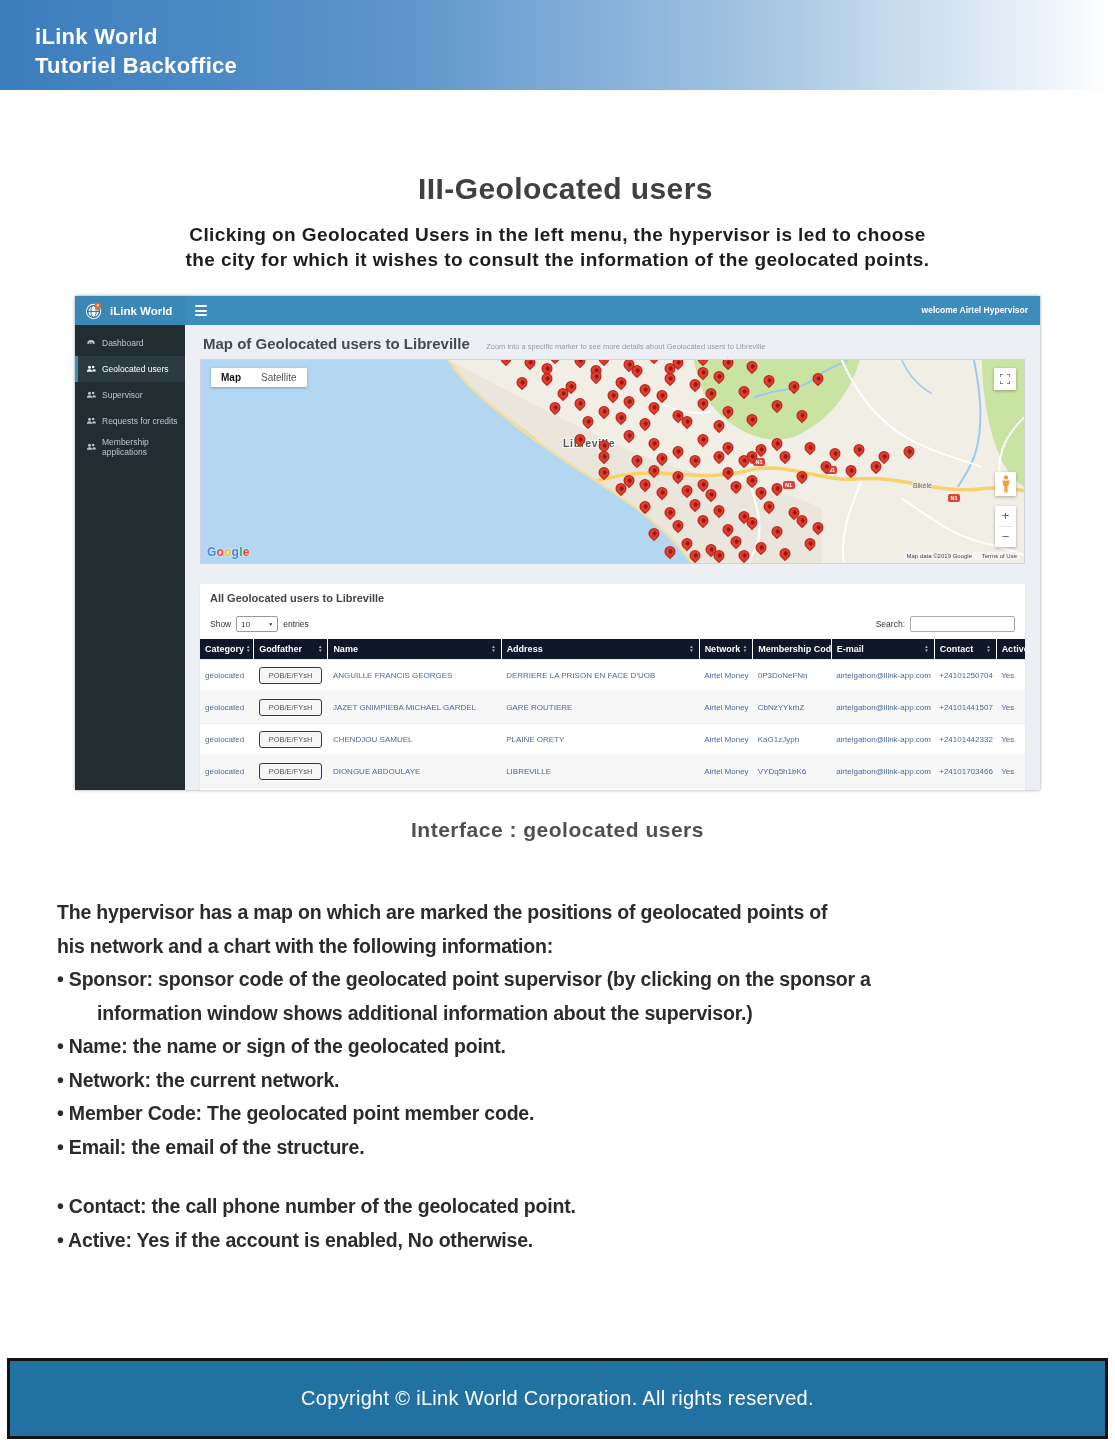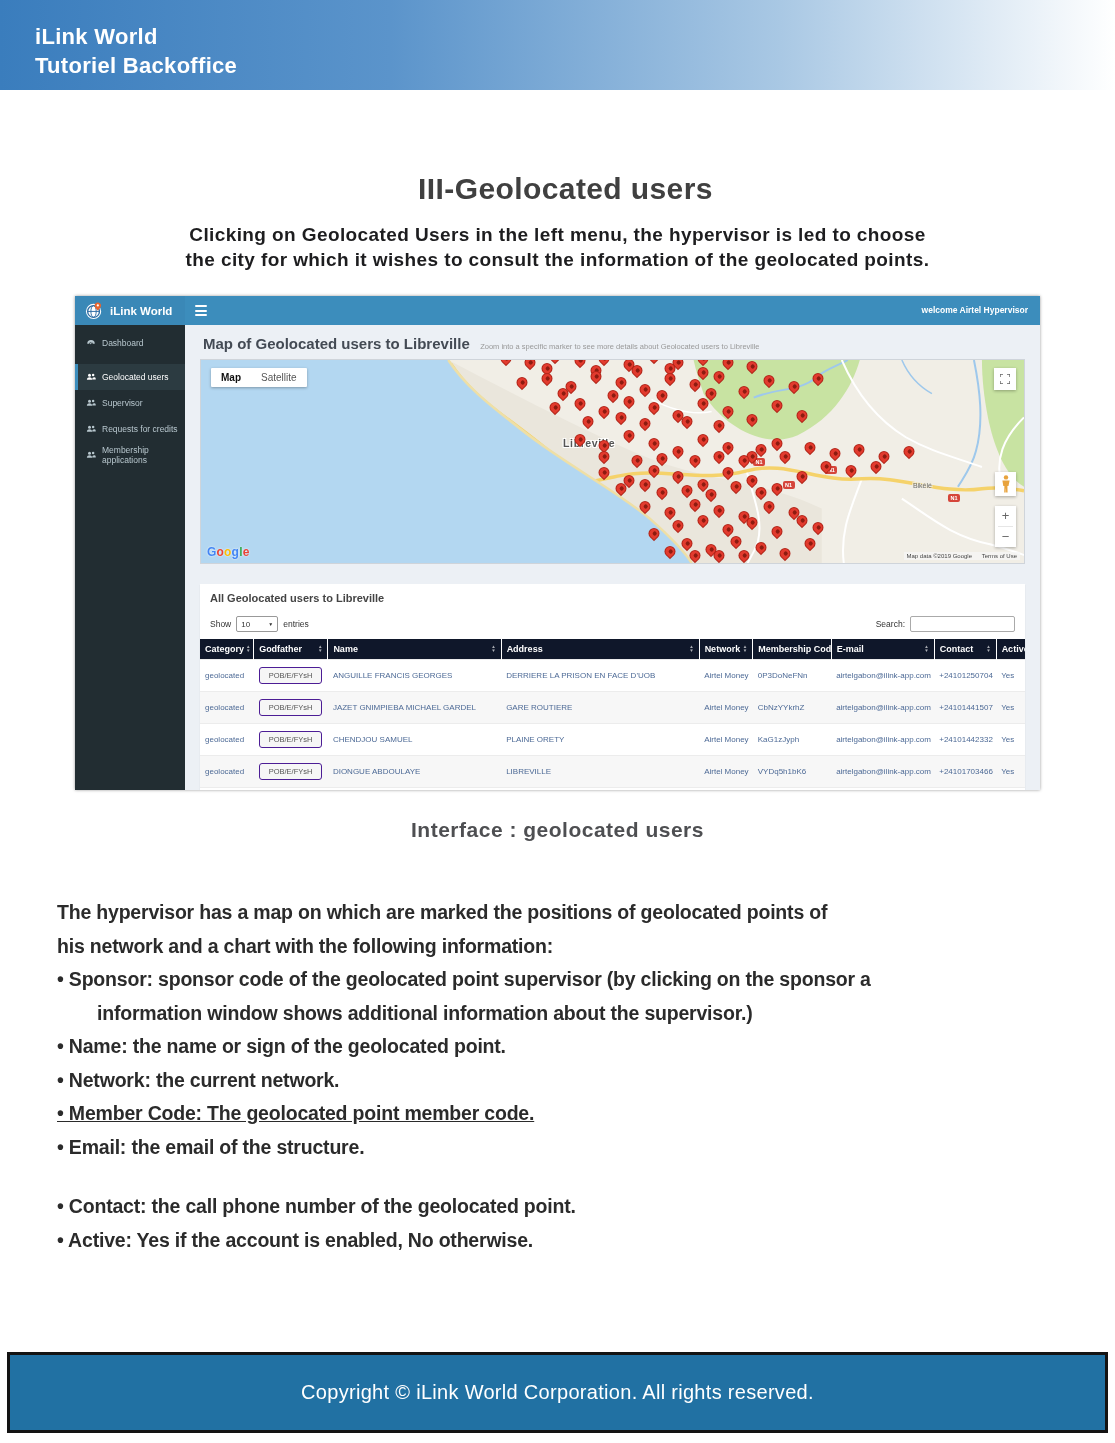--- a/index.html
+++ b/index.html
@@ -13,47 +13,47 @@
     color:#fff; padding: 22px 0 0 35px; }
   .doc-header div { font-size:22px; font-weight:bold; line-height:29px; letter-spacing:0.3px; }
   .doc-title { position:absolute; top:172px; left:8px; width:100%; text-align:center;
     font-size:30px; font-weight:bold; color:#404040; letter-spacing:0.4px; }
   .doc-intro { position:absolute; top:222px; left:40px; right:40px; text-align:center;
     font-size:19px; font-weight:bold; color:#1d1d1f; line-height:25px; letter-spacing:0.4px; }
   .caption { position:absolute; top:818px; left:0; width:100%; text-align:center;
     font-size:21px; font-weight:bold; color:#4e4f52; letter-spacing:0.5px; }
   .description { position:absolute; top:896px; left:57px; right:36px; }
   .desc-line { font-size:19.5px; font-weight:bold; color:#2b2b2b; line-height:33.5px; letter-spacing:-0.2px; }
-  .doc-footer { position:absolute; left:7px; right:7px; bottom:10px; height:81px;
+  .doc-footer { position:absolute; left:7px; right:7px; bottom:4px; height:81px;
     background:#2171a3; border:3px solid #131313; display:flex; align-items:center; justify-content:center; }
   .doc-footer span { color:#fff; font-size:20px; letter-spacing:0.3px; }
 
   
   .screenshot { position:absolute; left:75px; top:296px; width:965px; height:494px;
     background:#ecf0f5; overflow:hidden; box-shadow:0 0 3px rgba(0,0,0,.4); font-family:"Liberation Sans",sans-serif; }
   .app-navbar { position:absolute; top:0; left:0; right:0; height:29px; background:#3c8dbc; z-index:6; }
   .brand { position:absolute; left:0; top:0; width:110px; height:29px; background:#3a88b7;
     display:flex; align-items:center; gap:6px; padding-left:10px; }
   .brand-text { color:#fff; font-size:11.5px; font-weight:bold; }
   .logo-icon { width:19px; height:19px; display:inline-flex; }
   .hamburger { position:absolute; left:120px; top:9px; width:12px; height:11px; display:flex; flex-direction:column; justify-content:space-between; cursor:pointer; }
   .hamburger span { display:block; height:2px; background:#fff; border-radius:1px; }
   .welcome { position:absolute; right:12px; top:9px; color:#fff; font-size:8.5px; font-weight:bold; }
 
   .sidebar { position:absolute; left:0; top:29px; bottom:0; width:110px; background:#222d32; z-index:5; }
   .sidebar-menu { padding-top:5px; }
   .menu-item { height:26px; display:flex; align-items:center; gap:6px; padding-left:8px;
     color:#b8c7ce; font-size:8.5px; border-left:3px solid transparent; cursor:pointer; }
   .menu-item svg { width:10px; height:10px; fill:currentColor; flex:0 0 auto; }
-  .menu-item.active { background:#2c3b41; color:#fff; border-left-color:#3c8dbc;margin-top:8px; }
+  .menu-item.active { background:#2c3b41; color:#fff; border-left-color:#3c8dbc; }
 
   .content { position:absolute; left:110px; top:29px; right:0; bottom:0; background:#ecf0f5; padding:0 15px; }
   .content-header { padding:10px 3px 6px; }
   .heading { font-size:15px; font-weight:bold; color:#434a54; }
-  .subheading { font-size:7.5px; color:#999; margin-left:6px; }
+  .subheading { font-size:7.5px; color:#999; margin-left:12px; }
 
   
   .map { position:relative; height:205px; background:#f1eee6; border:1px solid #cfd4da; overflow:hidden; }
   .geo { position:absolute; inset:0; width:100%; height:100%; }
   .city-label { position:absolute; left:44%; top:38%; z-index:2; font-size:10.5px; font-weight:bold; color:#555;
     letter-spacing:0.6px; text-shadow:-1px -1px 0 #fff,1px -1px 0 #fff,-1px 1px 0 #fff,1px 1px 0 #fff; }
   .town-label { position:absolute; left:86.5%; top:60%; z-index:2; font-size:7px; color:#6d6d6d;
     text-shadow:-1px -1px 0 #f1eee6,1px -1px 0 #f1eee6,-1px 1px 0 #f1eee6,1px 1px 0 #f1eee6; }
   #shields { position:absolute; inset:0; z-index:2; }
   .shield { position:absolute; transform:translate(-50%,-50%); background:#d5453a; color:#fff;
@@ -776,21 +776,21 @@
 
   <div class="caption">Interface : geolocated users</div>
 
   <div class="description" id="desc">
       <div class="desc-line" style="padding-left: 0px;">The hypervisor has a map on which are marked the positions of geolocated points of</div>
       <div class="desc-line" style="padding-left: 0px;">his network and a chart with the following information:</div>
       <div class="desc-line" style="padding-left: 0px;">• Sponsor: sponsor code of the geolocated point supervisor (by clicking on the sponsor a</div>
       <div class="desc-line" style="padding-left: 40px;">information window shows additional information about the supervisor.)</div>
       <div class="desc-line" style="padding-left: 0px;">• Name: the name or sign of the geolocated point.</div>
       <div class="desc-line" style="padding-left: 0px;">• Network: the current network.</div>
-      <div class="desc-line" style="padding-left: 0px; text-decoration: underline;">• Member Code: The geolocated point member code.</div>
+      <div class="desc-line" style="padding-left: 0px;">• Member Code: The geolocated point member code.</div>
       <div class="desc-line" style="padding-left: 0px;">• Email: the email of the structure.</div>
       <div class="desc-line" style="padding-left: 0px; margin-top: 26px;">• Contact: the call phone number of the geolocated point.</div>
       <div class="desc-line" style="padding-left: 0px;">• Active: Yes if the account is enabled, No otherwise.</div>
     </div>
 
   <footer class="doc-footer">
     <span>Copyright © iLink World Corporation. All rights reserved.</span>
   </footer>
 
 </div>

